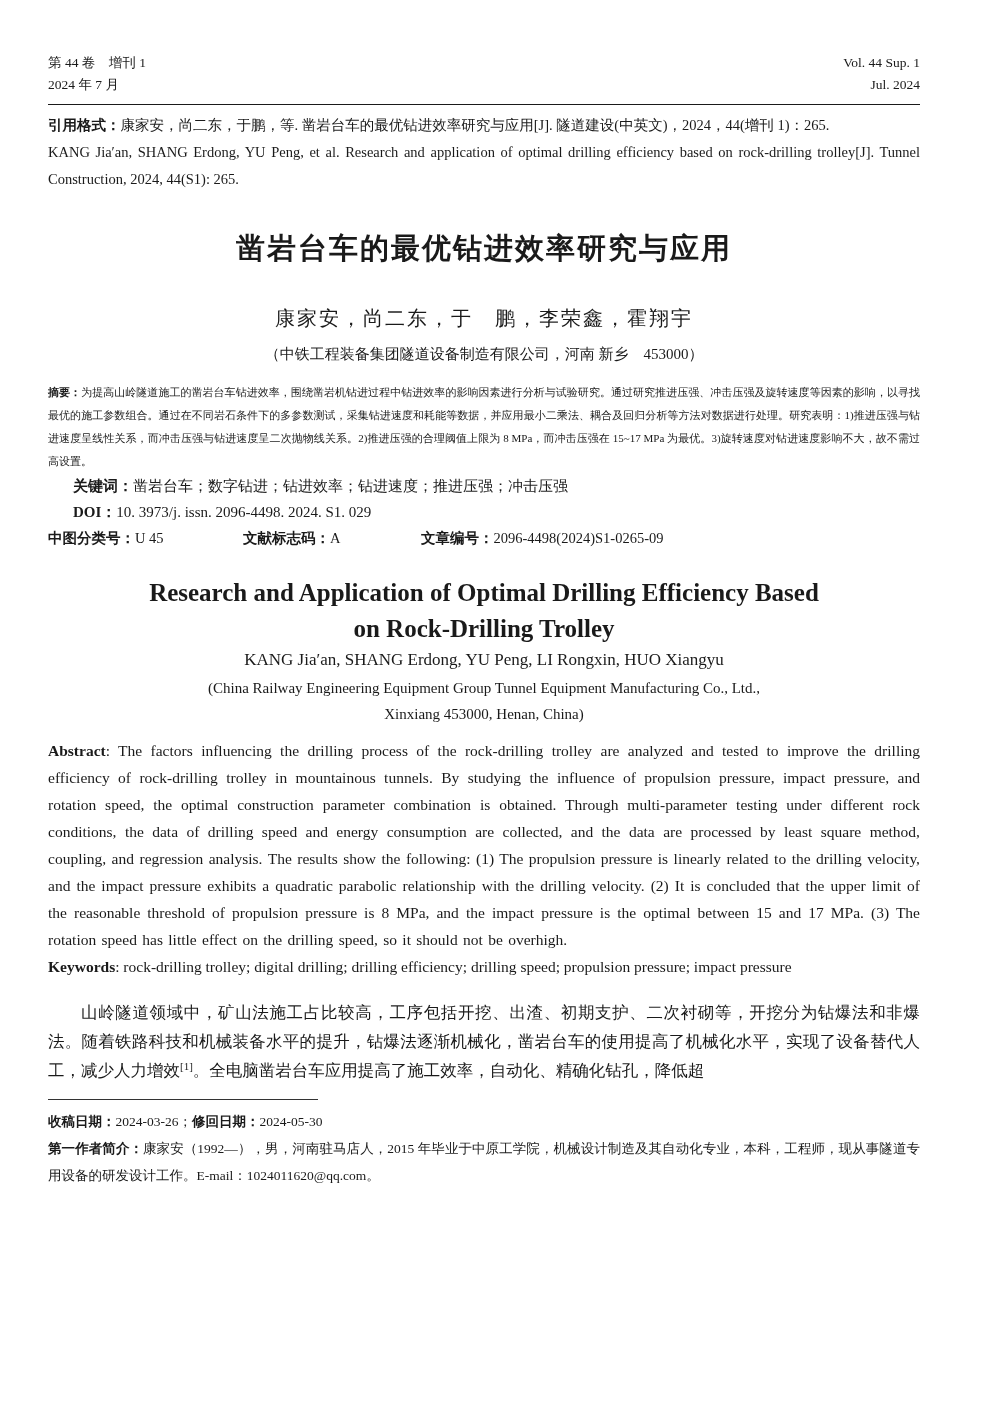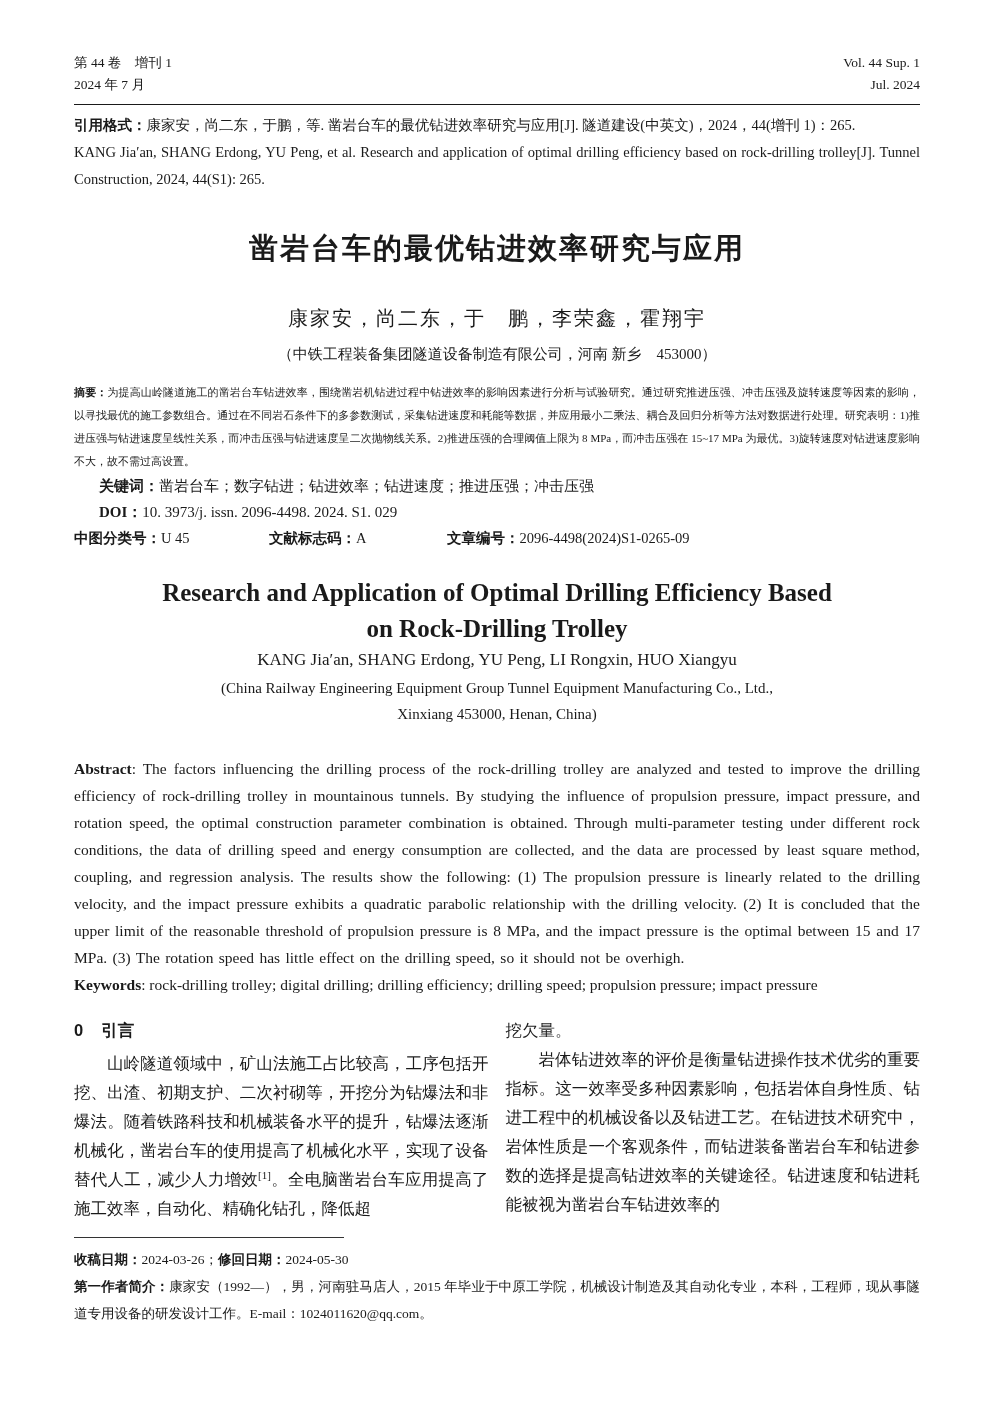--- a/index.html
+++ b/index.html
@@ -6,21 +6,21 @@
   html, body { background: #ffffff; }
   body {
     width: 992px; height: 1403px;
     font-family: "Liberation Serif", "DejaVu Serif", serif;
     color: #1a1a1a;
     position: relative;
     overflow: hidden;
   }
   .page {
     width: 992px; height: 1403px;
-    padding: 52px 72px 0 74px;
+    padding: 52px 72px 0 48px;
   }
   .sans { font-family: "Liberation Sans", "DejaVu Sans", sans-serif; }
 
   
   .jheader {
     display: flex; justify-content: space-between; align-items: center;
     font-size: 13.5px; line-height: 22px;
   }
   .jheader .side { width: 180px; }
   .jheader .side.right { text-align: right; }
@@ -51,21 +51,21 @@
 
   
   .title-en {
     margin-top: 24px; text-align: center;
     font-size: 25px; font-weight: bold; line-height: 36px;
   }
   .authors-en { text-align: center; font-size: 17px; line-height: 26px; }
   .affil-en { margin-top: 2px; text-align: center; font-size: 15px; line-height: 26px; }
 
   
-  .abs-en { margin-top: 28px; font-size: 15.5px; line-height: 27px; text-align: justify; word-spacing: 1.5px; }
+  .abs-en { margin-top: 10px; font-size: 15.5px; line-height: 27px; text-align: justify; word-spacing: 1.5px; }
   .kw-en { font-size: 15.5px; line-height: 27px; text-align: justify; }
   .b { font-weight: bold; }
 
   
   .columns { margin-top: 18px; display: flex; gap: 17px; }
   .col { flex: 1; font-size: 16.5px; line-height: 29px; text-align: justify; }
   .sec-head { font-family: "Liberation Sans", "DejaVu Sans", sans-serif; font-weight: bold; font-size: 16.5px; margin-bottom: 4px; }
   .sec-head .num { margin-right: 18px; }
   .col p.indent { text-indent: 2em; }
   sup.ref { font-size: 11px; vertical-align: super; line-height: 0; }
@@ -109,26 +109,21 @@
 
   <h2 class="title-en"><span>Research and Application of Optimal Drilling Efficiency Based</span><br><span>on Rock-Drilling Trolley</span></h2>
   <div class="authors-en">KANG Jia′an, SHANG Erdong, YU Peng, LI Rongxin, HUO Xiangyu</div>
   <div class="affil-en"><span>(China Railway Engineering Equipment Group Tunnel Equipment Manufacturing Co., Ltd.,</span><br><span>Xinxiang 453000, Henan, China)</span></div>
 
   <p class="abs-en"><span class="b">Abstract</span><span>: The factors influencing the drilling process of the rock-drilling trolley are analyzed and tested to improve the drilling efficiency of rock-drilling trolley in mountainous tunnels. By studying the influence of propulsion pressure, impact pressure, and rotation speed, the optimal construction parameter combination is obtained. Through multi-parameter testing under different rock conditions, the data of drilling speed and energy consumption are collected, and the data are processed by least square method, coupling, and regression analysis. The results show the following: (1) The propulsion pressure is linearly related to the drilling velocity, and the impact pressure exhibits a quadratic parabolic relationship with the drilling velocity. (2) It is concluded that the upper limit of the reasonable threshold of propulsion pressure is 8 MPa, and the impact pressure is the optimal between 15 and 17 MPa. (3) The rotation speed has little effect on the drilling speed, so it should not be overhigh.</span></p>
   <p class="kw-en"><span class="b">Keywords</span><span>: rock-drilling trolley; digital drilling; drilling efficiency; drilling speed; propulsion pressure; impact pressure</span></p>
 
   <div class="columns">
     <div class="col">
-      <div class="sec-head"><span class="num">0</span><span>引言</span></div>
       <p class="indent"><span>山岭隧道领域中，矿山法施工占比较高，工序包括开挖、出渣、初期支护、二次衬砌等，开挖分为钻爆法和非爆法。随着铁路科技和机械装备水平的提升，钻爆法逐渐机械化，凿岩台车的使用提高了机械化水平，实现了设备替代人工，减少人力增效</span><sup class="ref">[1]</sup><span>。全电脑凿岩台车应用提高了施工效率，自动化、精确化钻孔，降低超</span></p>
-    </div>
-    <div class="col">
-      <p>挖欠量。</p>
-      <p class="indent">岩体钻进效率的评价是衡量钻进操作技术优劣的重要指标。这一效率受多种因素影响，包括岩体自身性质、钻进工程中的机械设备以及钻进工艺。在钻进技术研究中，岩体性质是一个客观条件，而钻进装备凿岩台车和钻进参数的选择是提高钻进效率的关键途径。钻进速度和钻进耗能被视为凿岩台车钻进效率的</p>
     </div>
   </div>
 
   <hr class="foot-rule">
   <div class="footnotes">
     <div><span class="lbl-hei">收稿日期：</span><span>2024-03-26；</span><span class="lbl-hei">修回日期：</span><span>2024-05-30</span></div>
     <div><span class="lbl-hei">第一作者简介：</span><span>康家安（1992—），男，河南驻马店人，2015 年毕业于中原工学院，机械设计制造及其自动化专业，本科，工程师，现从事隧道专用设备的研发设计工作。E-mail：1024011620@qq.com。</span></div>
   </div>
 
 </div>

